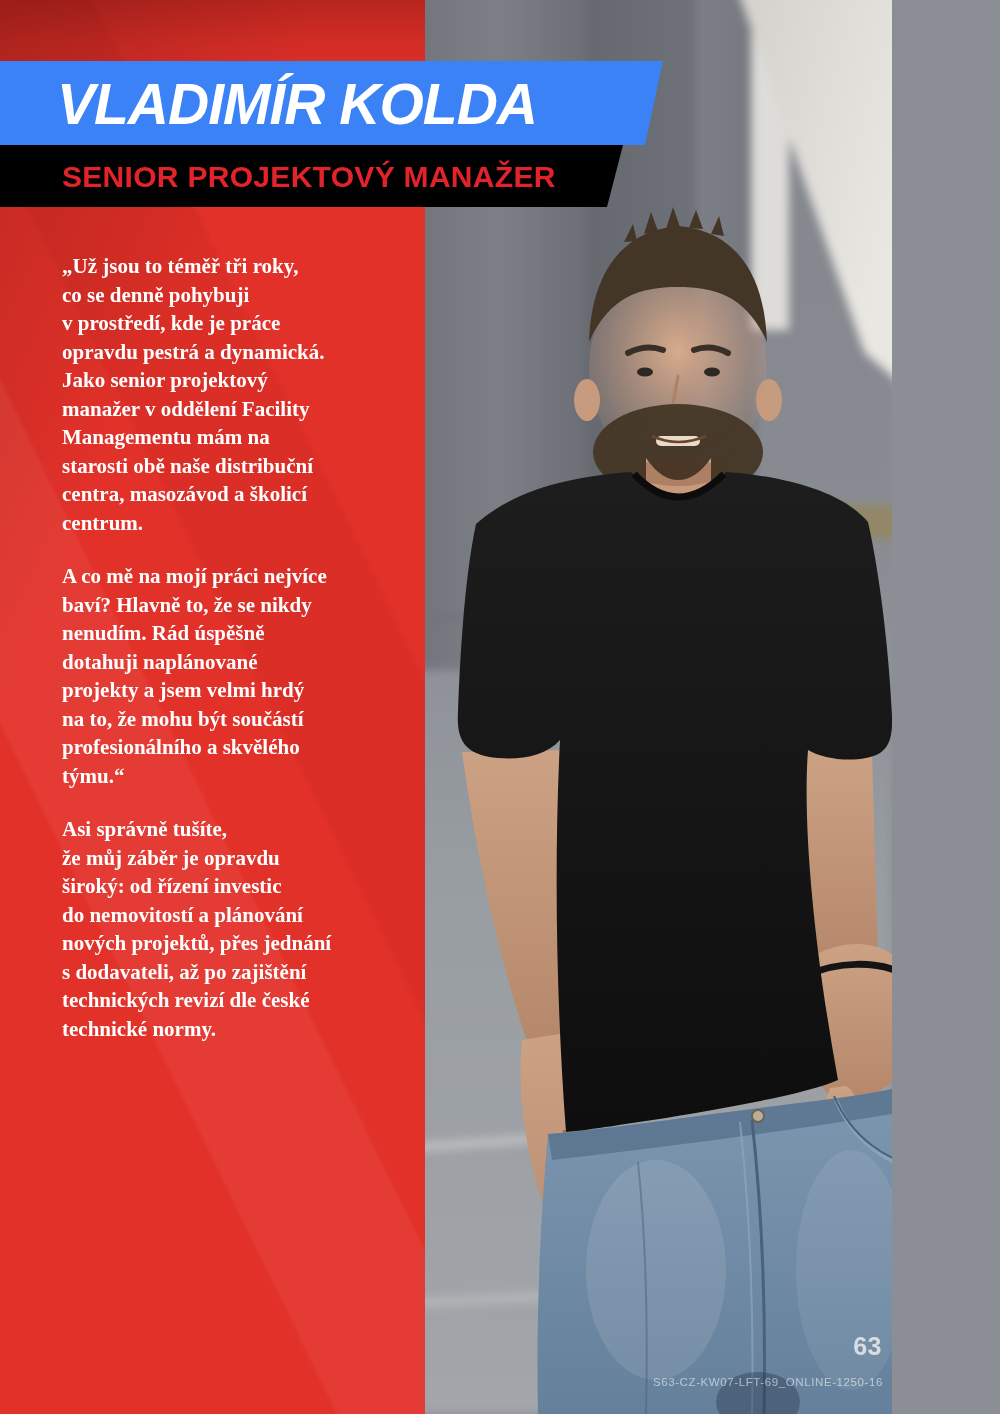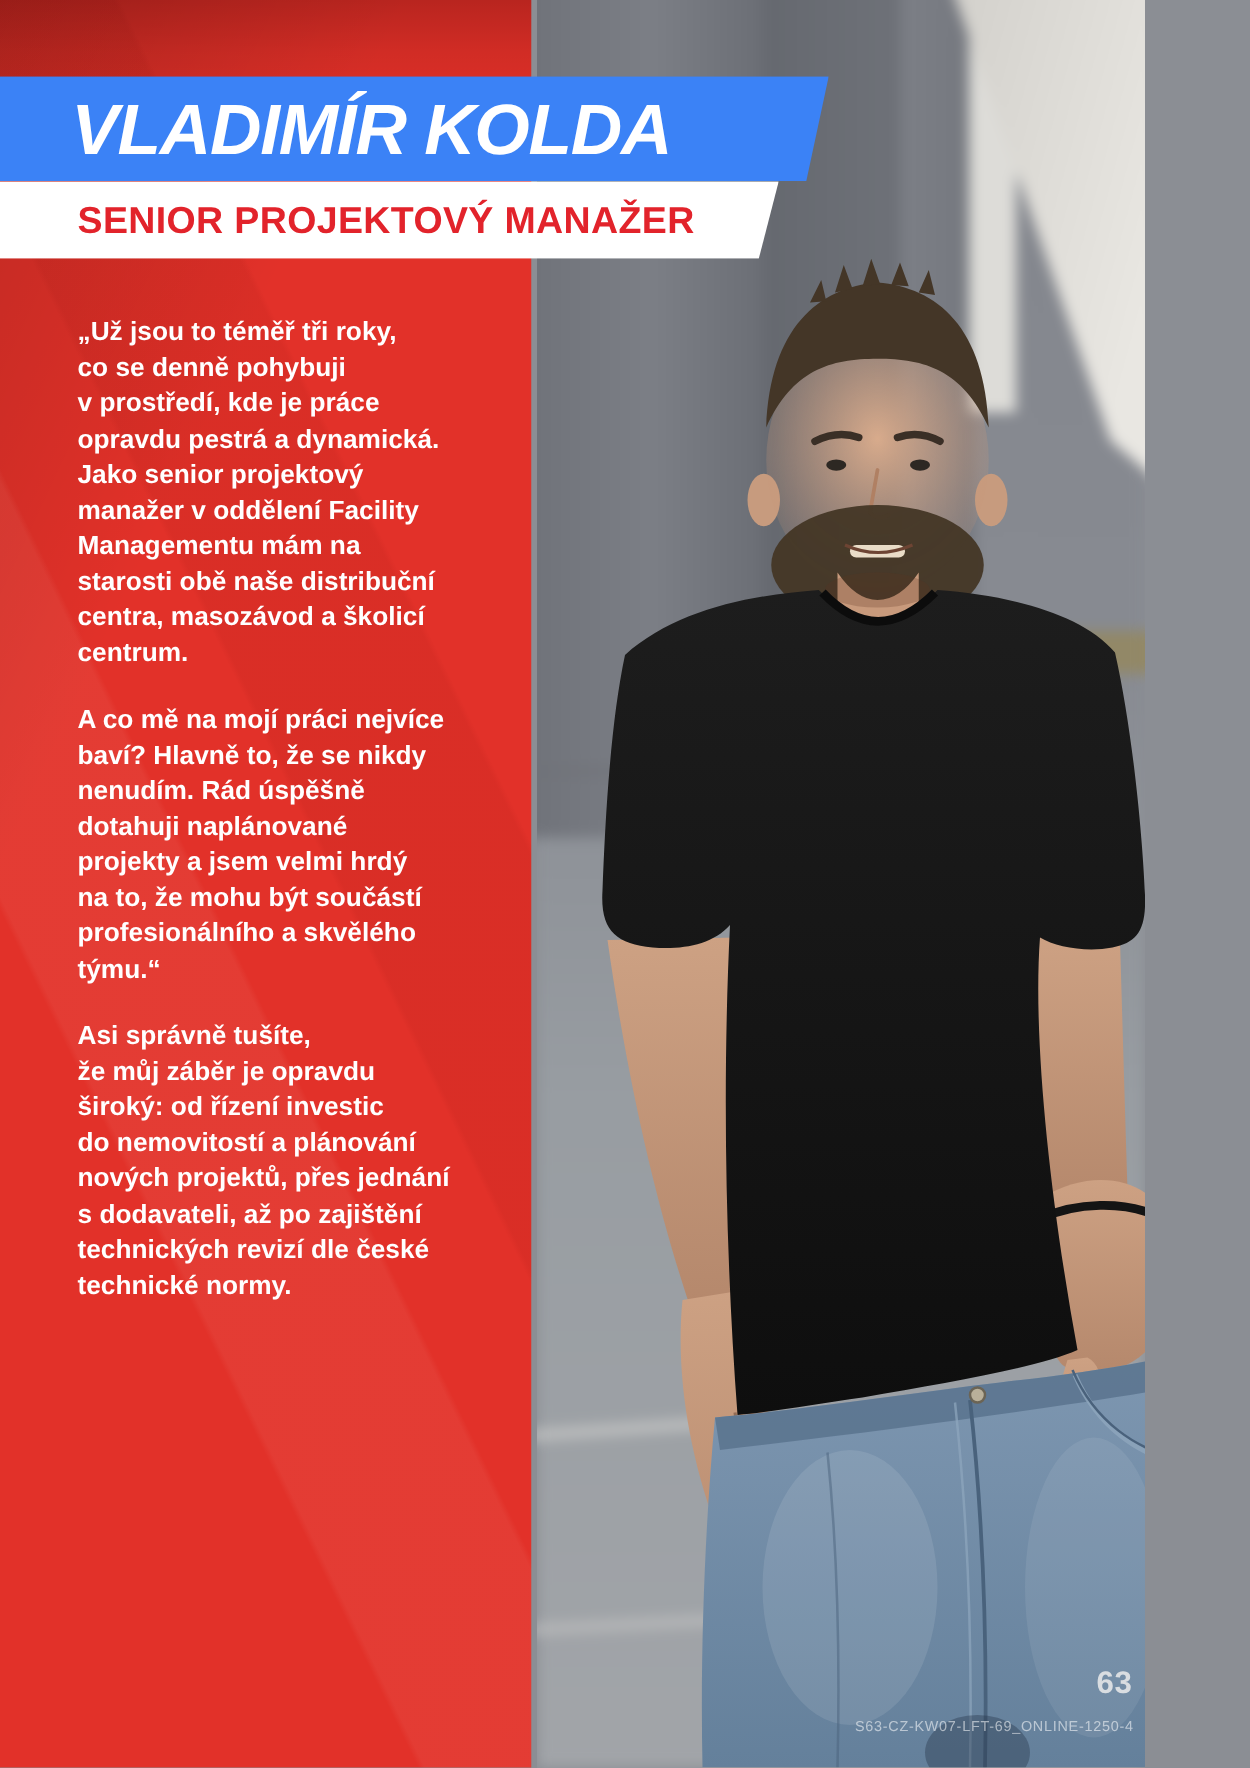--- a/index.html
+++ b/index.html
@@ -7,21 +7,21 @@
     position:relative;
     width:1000px;height:1414px;
     overflow:hidden;
     background:#8b8e94;
     font-family:"Liberation Sans", sans-serif;
     margin:0 auto;
   }
 
   
   .photo{
-    position:absolute; left:430px; top:0; width:486px; height:1414px;
+    position:absolute; left:406px; top:0; width:486px; height:1414px;
     overflow:hidden;
   }
   .bg-blur{position:absolute; inset:0; filter:blur(5px);}
   .bg-blur > div{position:absolute;}
   .bg-base{inset:0;background:linear-gradient(180deg,#82858c 0%,#888b92 38%,#989da2 62%,#a2a5a9 100%);}
   .bg-building{left:-20px;top:-20px;width:370px;height:690px;
     background:linear-gradient(90deg,#6e7178 0%,#7c7f86 30%,#6b6e75 55%,#7e8188 80%,#75787f 100%);}
   .bg-band-dark{left:180px;top:-20px;width:110px;height:570px;background:#63666d;opacity:.6;}
   .bg-sliver{left:345px;top:-20px;width:38px;height:350px;background:#e7e5e0;opacity:.9;}
   .bg-wedge{left:298px;top:-20px;width:297px;height:490px;
@@ -49,20 +49,21 @@
 
   
   .red-panel{
     position:absolute; left:0; top:0; width:425px; height:1414px;
     background-color:#e23129;
     background-image:
       linear-gradient(180deg, rgba(60,0,0,.25) 0px, rgba(60,0,0,.10) 42px, rgba(60,0,0,0) 95px),
       linear-gradient(64deg, rgba(255,235,225,0) 30%, rgba(255,235,225,.06) 30.5%, rgba(255,235,225,.06) 45%, rgba(255,235,225,0) 45.5%),
       linear-gradient(64deg, rgba(120,10,5,0) 55%, rgba(120,10,5,.08) 55.5%, rgba(120,10,5,.08) 70%, rgba(120,10,5,0) 70.5%),
       linear-gradient(115deg, rgba(0,0,0,.16), rgba(0,0,0,0) 30%);
+    font-family: Liberation Serif, serif;
   }
   .quote{
     position:absolute; left:62px; top:252px; width:372px;
     color:#ffffff; font-size:21px; line-height:28.5px; font-weight:700;
   }
   .quote p{margin:0 0 25px 0; white-space:pre-line;}
   .footer-url{
     position:absolute; left:62px; top:1328px;
     color:#ffffff; font-size:29px; font-weight:800; letter-spacing:.2px;
   }
@@ -72,21 +73,21 @@
   .banner-red{
     top:61px; width:675px; height:84px; background:#3b82f6;
     clip-path:polygon(0 0, 663px 0, 645px 84px, 0 84px);
   }
   .banner-red h1{
     margin:0; position:absolute; left:57px; top:0; line-height:86px;
     font-size:57px; font-style:italic; font-weight:bold; color:#ffffff;
     letter-spacing:-1px; white-space:nowrap;
   }
   .banner-white{
-    top:145px; width:640px; height:62px; background:#ffffff;
+    top:145px; width:640px; height:62px; background:#000000;
     clip-path:polygon(0 0, 623px 0, 607px 62px, 0 62px);
   }
   .banner-white h2{
     margin:0; position:absolute; left:62px; top:0; line-height:64px;
     font-size:30px; font-weight:bold; color:#e2232b;
     letter-spacing:.3px; white-space:nowrap;
   }
 </style>
 </head>
 <body>
@@ -201,21 +202,21 @@
                C225,1123 185,1130 160,1132
                C150,1000 148,860 154,740
                C140,756 115,760 92,758
                C62,755 50,744 52,712
                C54,660 58,580 70,524 Z" fill="url(#teeGrad)"></path>
       <path d="M225,472 Q272,516 320,472 Q300,490 272,490 Q244,490 225,472 Z" fill="#c89a7c"></path>
       <path d="M228,474 Q272,520 318,474" stroke="#0c0c0c" stroke-width="7" fill="none"></path>
     </svg>
 
     <div class="page-number">63</div>
-    <div class="print-code">S63-CZ-KW07-LFT-69_ONLINE-1250-4</div>
+    <div class="print-code">S63-CZ-KW07-LFT-69_ONLINE-1250-16</div>
   </div>
 
   <div class="red-panel">
     <div class="quote">
       <p>„Už jsou to téměř tři roky,
 co se denně pohybuji
 v prostředí, kde je práce
 opravdu pestrá a dynamická.
 Jako senior projektový
 manažer v oddělení Facility

